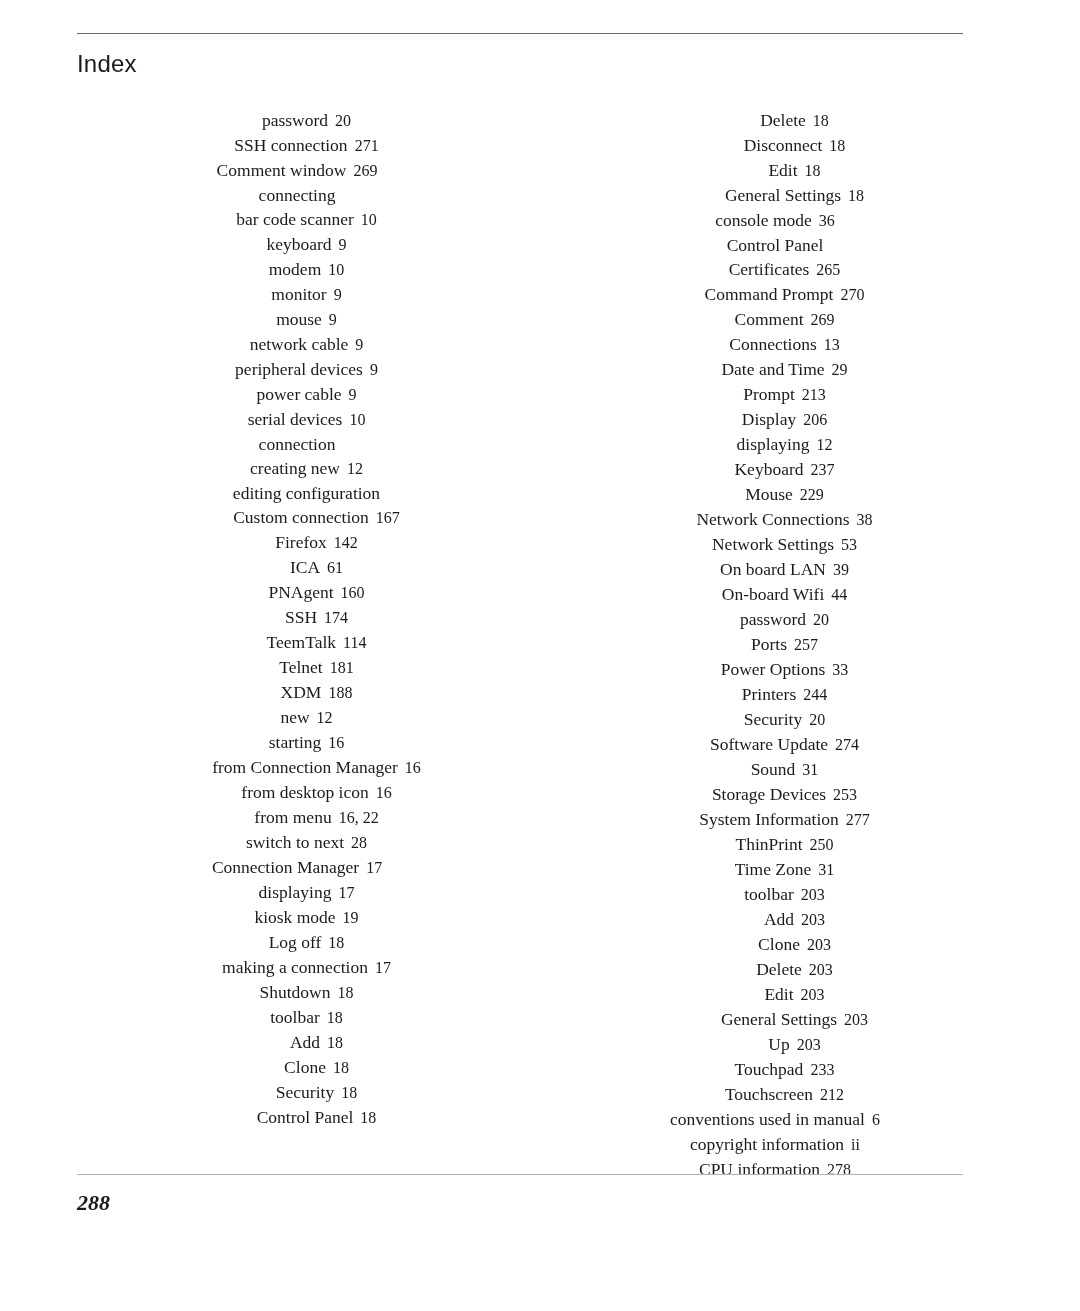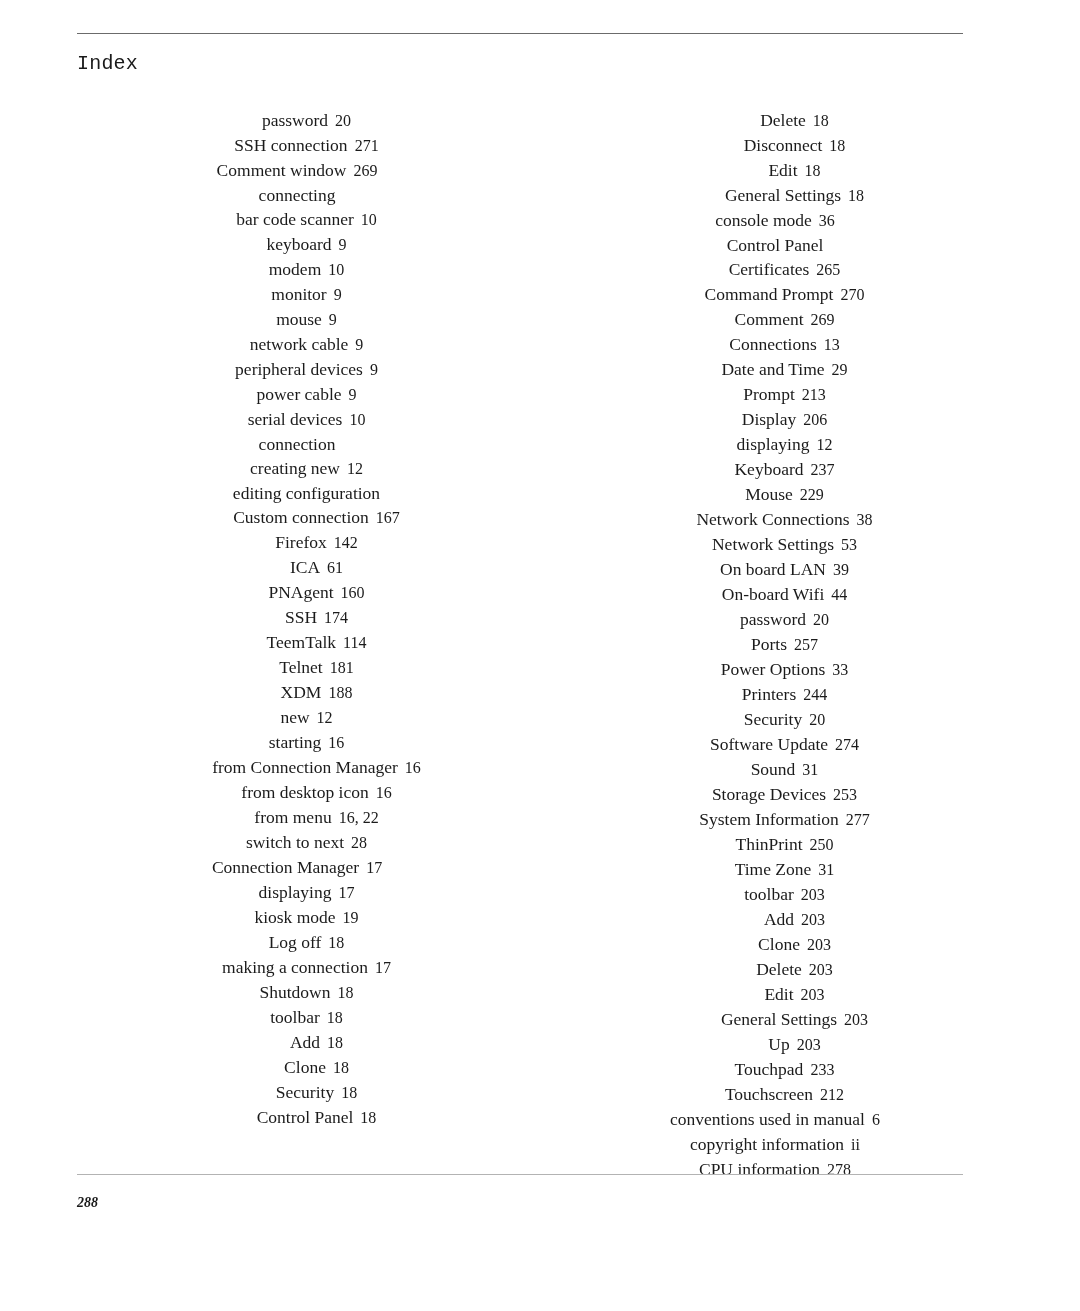--- a/index.html
+++ b/index.html
@@ -22,22 +22,22 @@
     left: 77px;
     top: 33px;
     width: 886px;
     height: 1px;
     background: #6b6b6b;
   }
   .page-title {
     position: absolute;
     left: 77px;
     top: 50px;
-    font-family: Liberation Mono, monospace;
-    font-size: 20px;
+    font-family: Liberation Sans, sans-serif;
+    font-size: 24px;
     font-weight: 400;
     color: #1a1a1a;
     letter-spacing: 0.2px;
     line-height: 28px;
     text-align: center;
   }
 
   
   .columns {
     position: absolute;
@@ -79,21 +79,21 @@
     height: 1px;
     background: #b3b3b3;
   }
   .folio {
     position: absolute;
     left: 77px;
     top: 1190px;
     font-family: "Liberation Serif", "DejaVu Serif", serif;
     font-style: italic;
     font-weight: 700;
-    font-size: 14px;
+    font-size: 22px;
     color: #1a1a1a;
     line-height: 26px;
   }
 </style>
 </head>
 <body>
 
 <div class="page">
 
   <div class="header-rule"></div>

